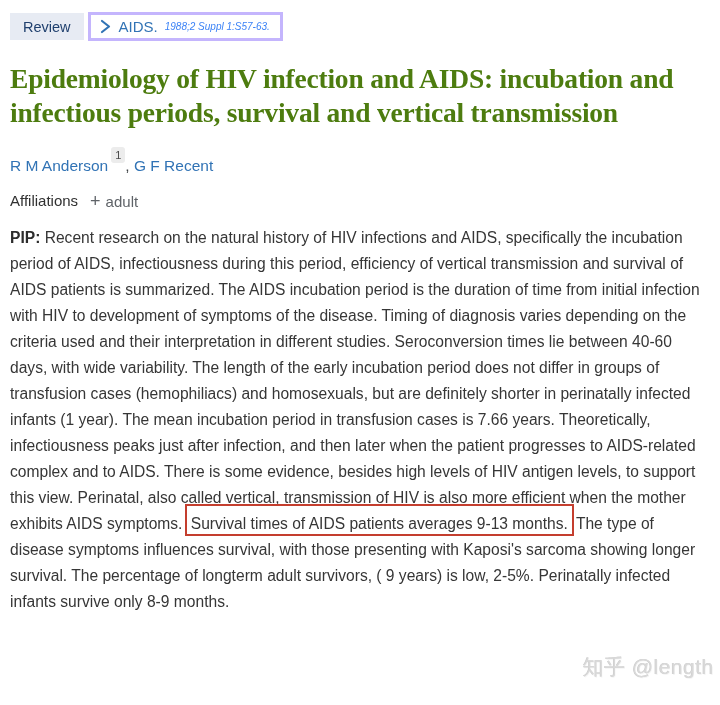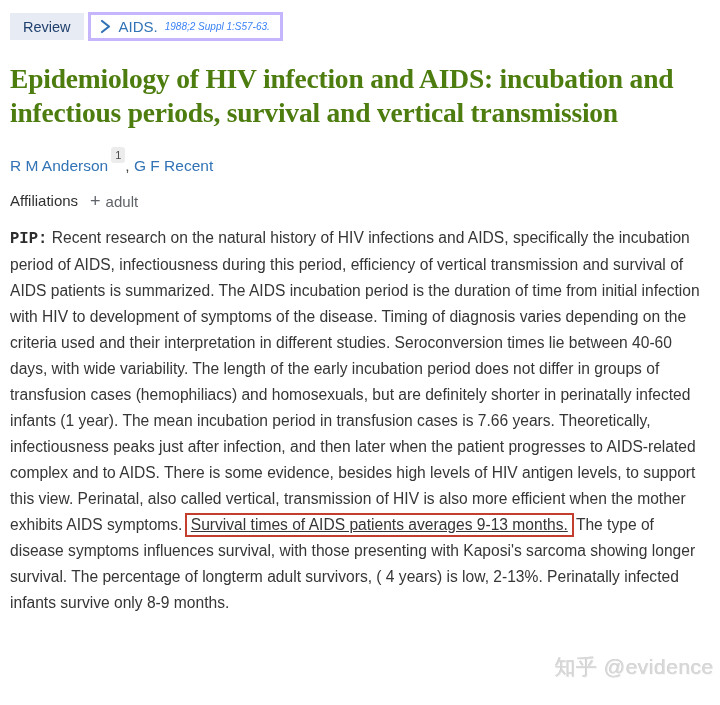--- a/index.html
+++ b/index.html
@@ -73,28 +73,27 @@
     color: #1d1d1d;
     margin: 39px 0 0 0;
   }
   .abstract-text {
     margin: 15px 0 0 0;
     font-size: 15.6px;
     line-height: 26px;
     color: #363636;
     max-width: 700px;
   }
-  .pip { font-weight: 700; color: #2c2c2c; font-family: Liberation Mono, monospace; }
+  .pip { font-weight: 700; color: #2c2c2c; }
   .hl-box {
     border: 2.5px solid #c43e2e;
-    padding: 1px 4px 2px 4px;
+    padding: 9px 4px 2px 4px;
     margin: -1px -2px;
     -webkit-box-decoration-break: clone;
     box-decoration-break: clone;
-    text-decoration: underline;
   }
 
   
   .watermark {
     position: absolute;
     right: 6px; top: 653px;
     font-size: 21px;
     color: #d9d9d9;
     letter-spacing: 0.5px;
     text-shadow: -0.5px -0.5px 0 #c9c9c9, 0.5px 0.5px 0 #f5f5f5;
@@ -131,18 +130,18 @@
       <span>adult</span>
     </button>
   </div>
 
 
 
   <p class="abstract-text">
     <strong class="pip">PIP:</strong>
     <span>Recent research on the natural history of HIV infections and AIDS, specifically the incubation period of AIDS, infectiousness during this period, efficiency of vertical transmission and survival of AIDS patients is summarized. The AIDS incubation period is the duration of time from initial infection with HIV to development of symptoms of the disease. Timing of diagnosis varies depending on the criteria used and their interpretation in different studies. Seroconversion times lie between 40-60 days, with wide variability. The length of the early incubation period does not differ in groups of transfusion cases (hemophiliacs) and homosexuals, but are definitely shorter in perinatally infected infants (1 year). The mean incubation period in transfusion cases is 7.66 years. Theoretically, infectiousness peaks just after infection, and then later when the patient progresses to AIDS-related complex and to AIDS. There is some evidence, besides high levels of HIV antigen levels, to support this view. Perinatal, also called vertical, transmission of HIV is also more efficient when the mother exhibits AIDS symptoms.</span>
     <span class="hl-box">Survival times of AIDS patients averages 9-13 months.</span>
-    <span>The type of disease symptoms influences survival, with those presenting with Kaposi's sarcoma showing longer survival. The percentage of longterm adult survivors, ( 4 years) is low, 2-13%. Perinatally infected infants survive only 8-9 months.</span>
+    <span>The type of disease symptoms influences survival, with those presenting with Kaposi's sarcoma showing longer survival. The percentage of longterm adult survivors, ( 9 years) is low, 2-5%. Perinatally infected infants survive only 8-9 months.</span>
   </p>
 
 </div>
 
-<div class="watermark">知乎 @evidence</div>
+<div class="watermark">知乎 @length</div>
 
 </body></html>

